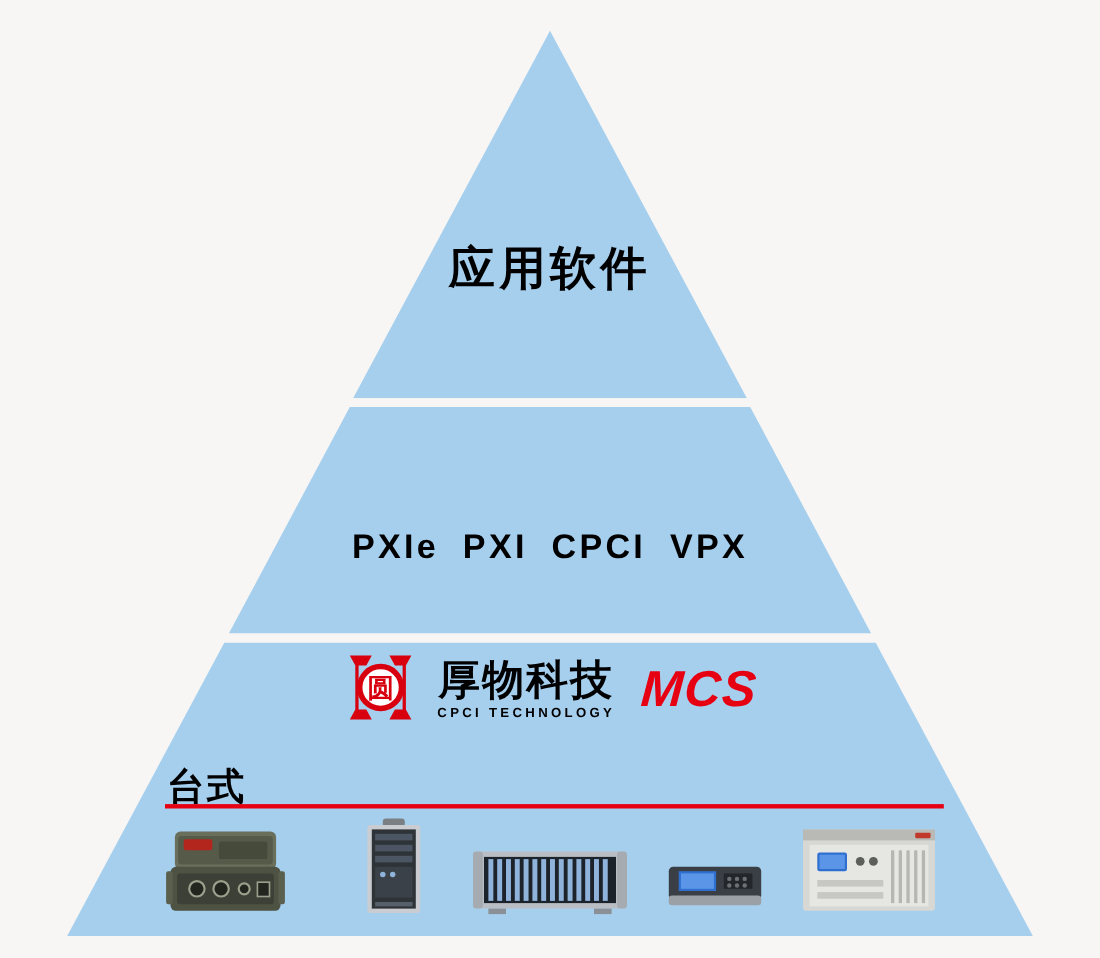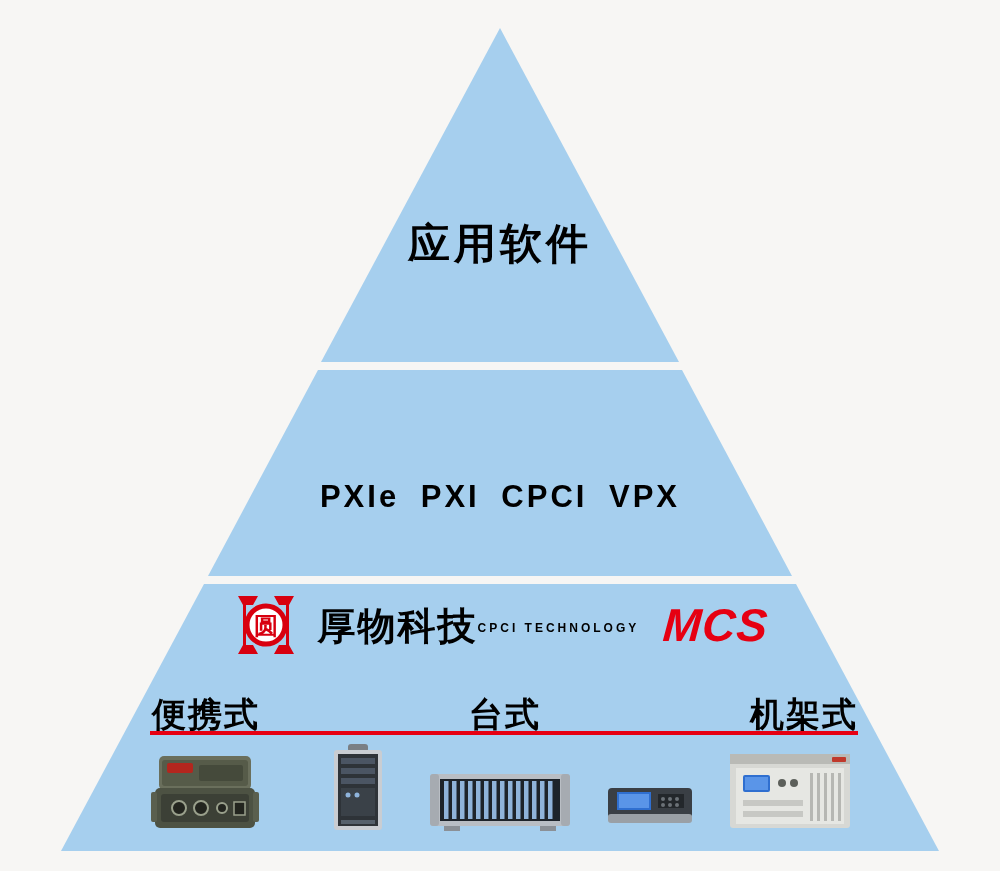--- a/index.html
+++ b/index.html
@@ -40,21 +40,21 @@
   .subtitle-mid{ top:479px; font-size:31px; font-weight:bold; letter-spacing:3px; word-spacing:10px; }
 
   .brand-row{
     position:absolute;
     top:592px; left:0; right:0;
     display:flex;
     justify-content:center;
     align-items:center;
     gap:14px;
   }
-  .brand-name{ display:flex; flex-direction:row; align-items:center; }
+  .brand-name{ display:flex; flex-direction:column; align-items:center; }
   .brand-cn{ font-size:38px; font-weight:bold; letter-spacing:2px; line-height:1.05; }
   .brand-en{ font-size:12px; font-weight:bold; letter-spacing:3px; margin-top:2px; }
   .brand-mcs{
     font-size:46px; font-weight:900; font-style:italic;
     color:var(--accent-red);
     letter-spacing:1px;
     transform:skewX(-4deg);
     margin:0 4px 4px 10px;
   }
   .brand-platform{ font-size:38px; font-weight:bold; letter-spacing:2px; }
@@ -104,23 +104,21 @@
       </svg>
     </span>
     <span class="brand-name">
       <span class="brand-cn">厚物科技</span>
       <span class="brand-en">CPCI TECHNOLOGY</span>
     </span>
     <span class="brand-mcs">MCS</span>
   </div>
 
   <div class="categories">
-    <span class="category">便携式</span>
     <span class="category">台式</span>
-    <span class="category">机架式</span>
   </div>
 
   <div class="red-line"></div>
 
   <div class="product product-portable">
     <svg width="112" height="82" viewBox="0 0 112 82" aria-hidden="true">
       <rect x="10" y="4" width="92" height="34" rx="5" fill="#6a6f5c"></rect>
       <rect x="13" y="8" width="86" height="26" rx="3" fill="#565b49"></rect>
       <rect x="18" y="11" width="26" height="10" rx="2" fill="#b3261e"></rect>
       <rect x="50" y="13" width="44" height="16" rx="2" fill="#454a3b"></rect>

